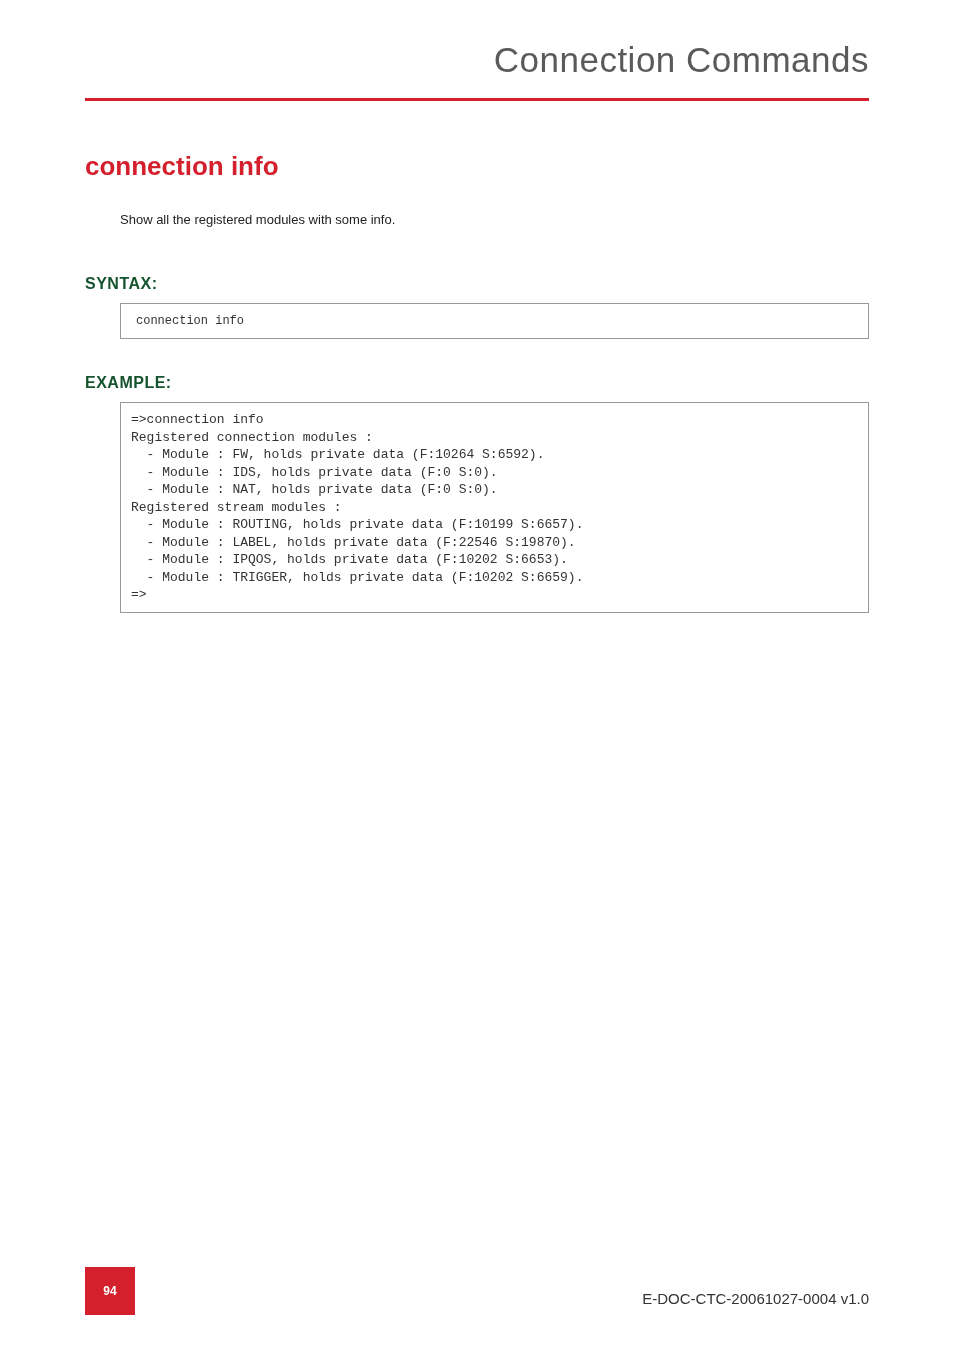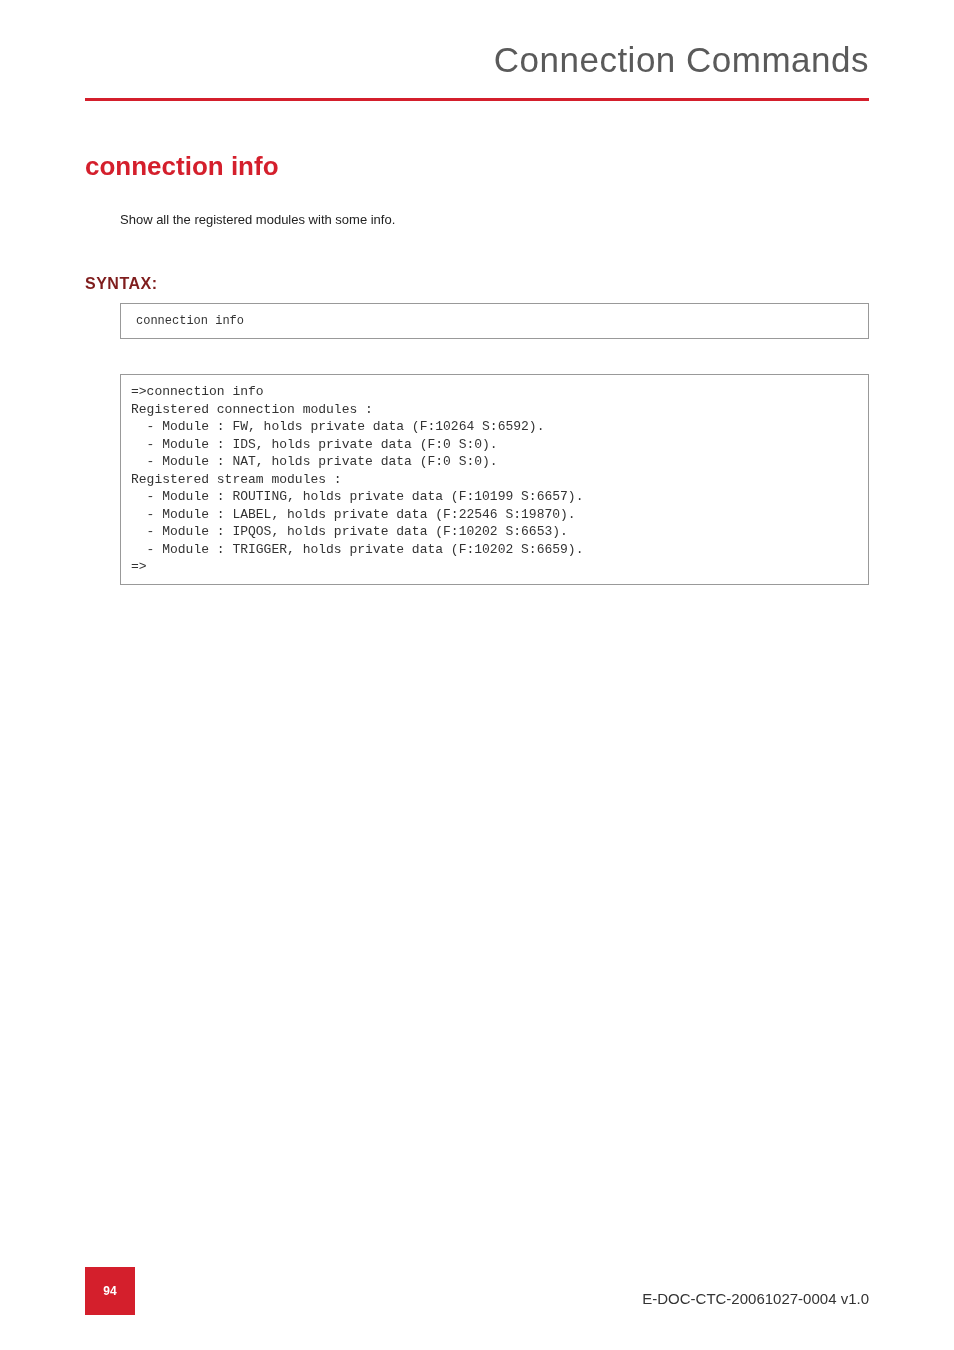--- a/index.html
+++ b/index.html
@@ -45,21 +45,21 @@
     }
     .description {
       font-size: 13px;
       color: #222;
       margin-left: 35px;
       margin-bottom: 48px;
     }
     .subsection-title {
       font-size: 16px;
       font-weight: bold;
-      color: #7f1d1d;
+      color: #14532d;
       margin-bottom: 10px;
       letter-spacing: 0.5px;
       font-family: "Arial Narrow", Arial, sans-serif;
       font-stretch: condensed;
     }
     .syntax-box {
       border: 1px solid #999;
       padding: 10px 15px;
       margin-left: 35px;
       margin-bottom: 35px;
@@ -116,20 +116,21 @@
     <div class="header-title">Connection Commands</div>
   </div>
 
   <div class="section-title">connection info</div>
 
   <div class="description">Show all the registered modules with some info.</div>
 
   <div class="subsection-title">SYNTAX:</div>
   <div class="syntax-box">connection info</div>
 
+  <div class="subsection-title">EXAMPLE:</div>
   <div class="example-box">=&gt;connection info
 Registered connection modules :
   - Module : FW, holds private data (F:10264 S:6592).
   - Module : IDS, holds private data (F:0 S:0).
   - Module : NAT, holds private data (F:0 S:0).
 Registered stream modules :
   - Module : ROUTING, holds private data (F:10199 S:6657).
   - Module : LABEL, holds private data (F:22546 S:19870).
   - Module : IPQOS, holds private data (F:10202 S:6653).
   - Module : TRIGGER, holds private data (F:10202 S:6659).

